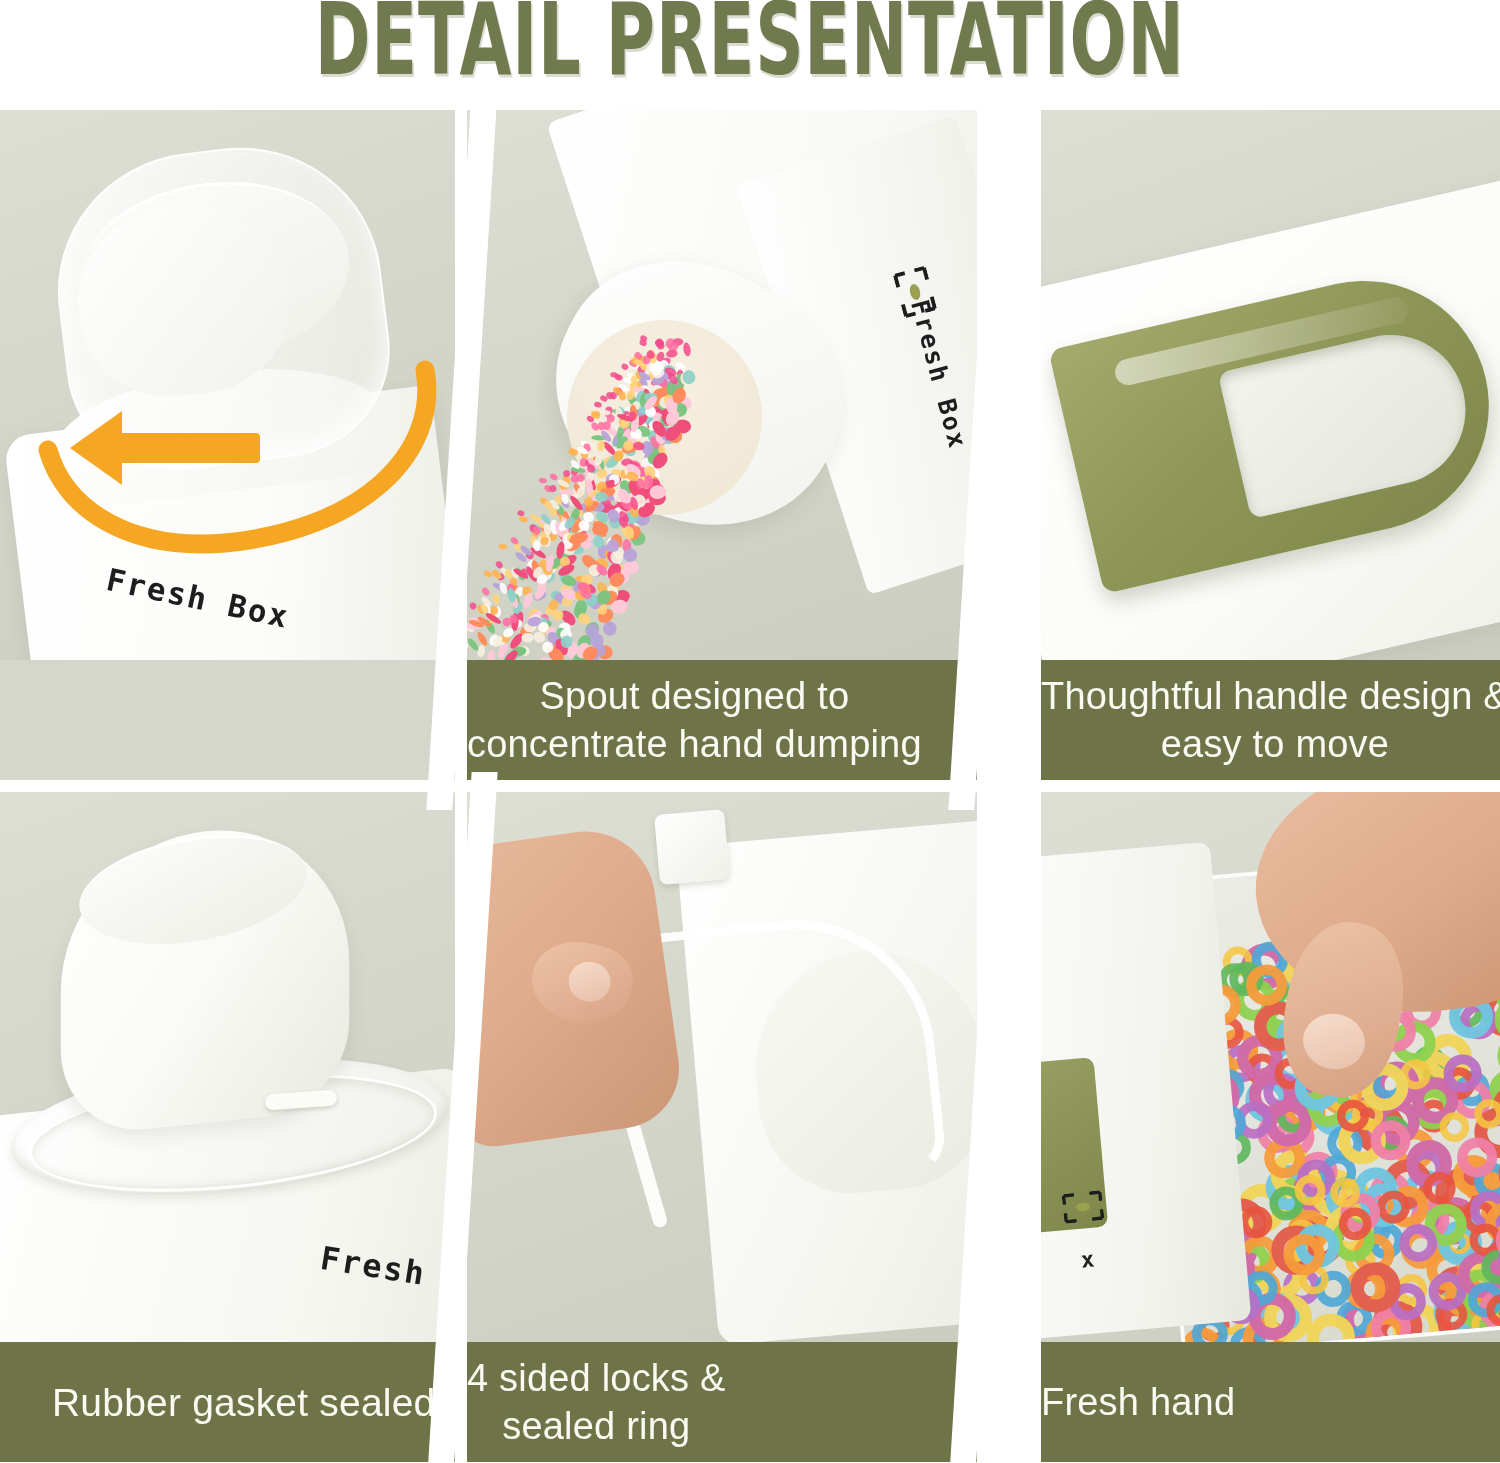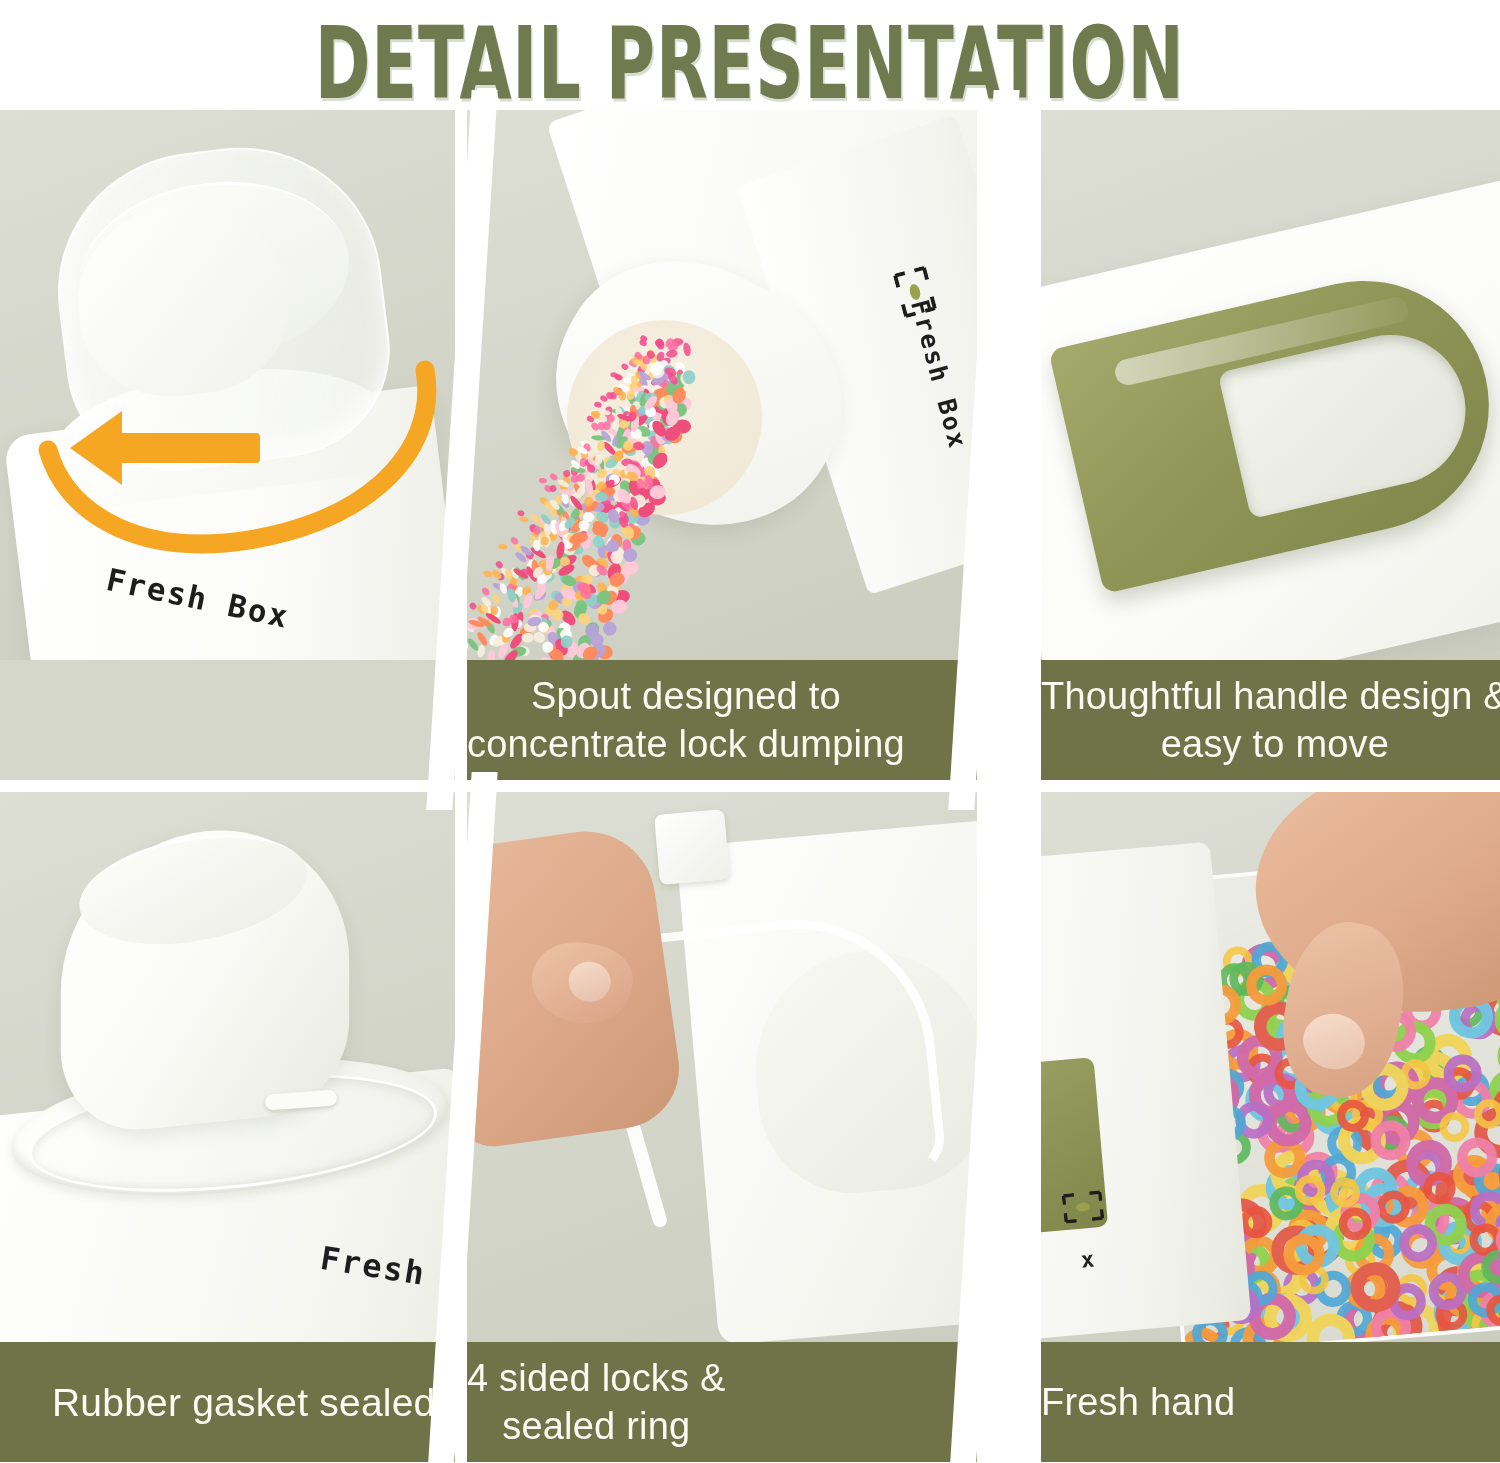--- a/index.html
+++ b/index.html
@@ -6,22 +6,22 @@
   body{
     width:1500px;height:1463px;
     background:#ffffff;
     font-family:"Liberation Sans","DejaVu Sans",sans-serif;
     overflow:hidden;
     position:relative;
   }
 
   
   #header{
-    position:absolute;left:0;top:12px;width:1500px;height:104px;
-    display:flex;align-items:center;justify-content:center;
+    position:absolute;left:0;top:0;width:1500px;height:104px;
+    display:flex;justify-content:center;
     background:#ffffff;
   }
   #header-title{
     font-family:"DejaVu Sans","Liberation Sans",sans-serif;
     font-weight:bold;
     font-size:84px;
     line-height:84px;
     letter-spacing:1px;
     color:#707A4E;
     transform:scaleX(0.80) scaleY(1.18);
@@ -969,21 +969,21 @@
 
         <svg class="logomark" style="left:425px;top:165px;transform:rotate(75deg);" viewBox="0 0 46 34">
           <path d="M2 2 L14 2 M2 2 L2 12 M44 2 L32 2 M44 2 L44 12 M2 32 L14 32 M2 32 L2 22 M44 32 L32 32 M44 32 L44 22" stroke="#1d1d1d" stroke-width="4" fill="none"></path>
           <ellipse cx="23" cy="17" rx="8" ry="5" fill="#9AA24F"></ellipse>
         </svg>
         <div class="p2-brand">Fresh Box</div>
       </div>
       <div class="caption center two">
         <div>
           <div class="ctext">Spout designed to</div>
-          <div class="ctext">concentrate lock dumping</div>
+          <div class="ctext">concentrate hand dumping</div>
         </div>
       </div>
     </div>
 
     <div class="panel c3">
       <div class="photo tilt">
         <div class="p3-lid"></div>
         <div class="p3-handle">
           <div class="p3-gloss"></div>
           <div class="p3-hole"></div>

